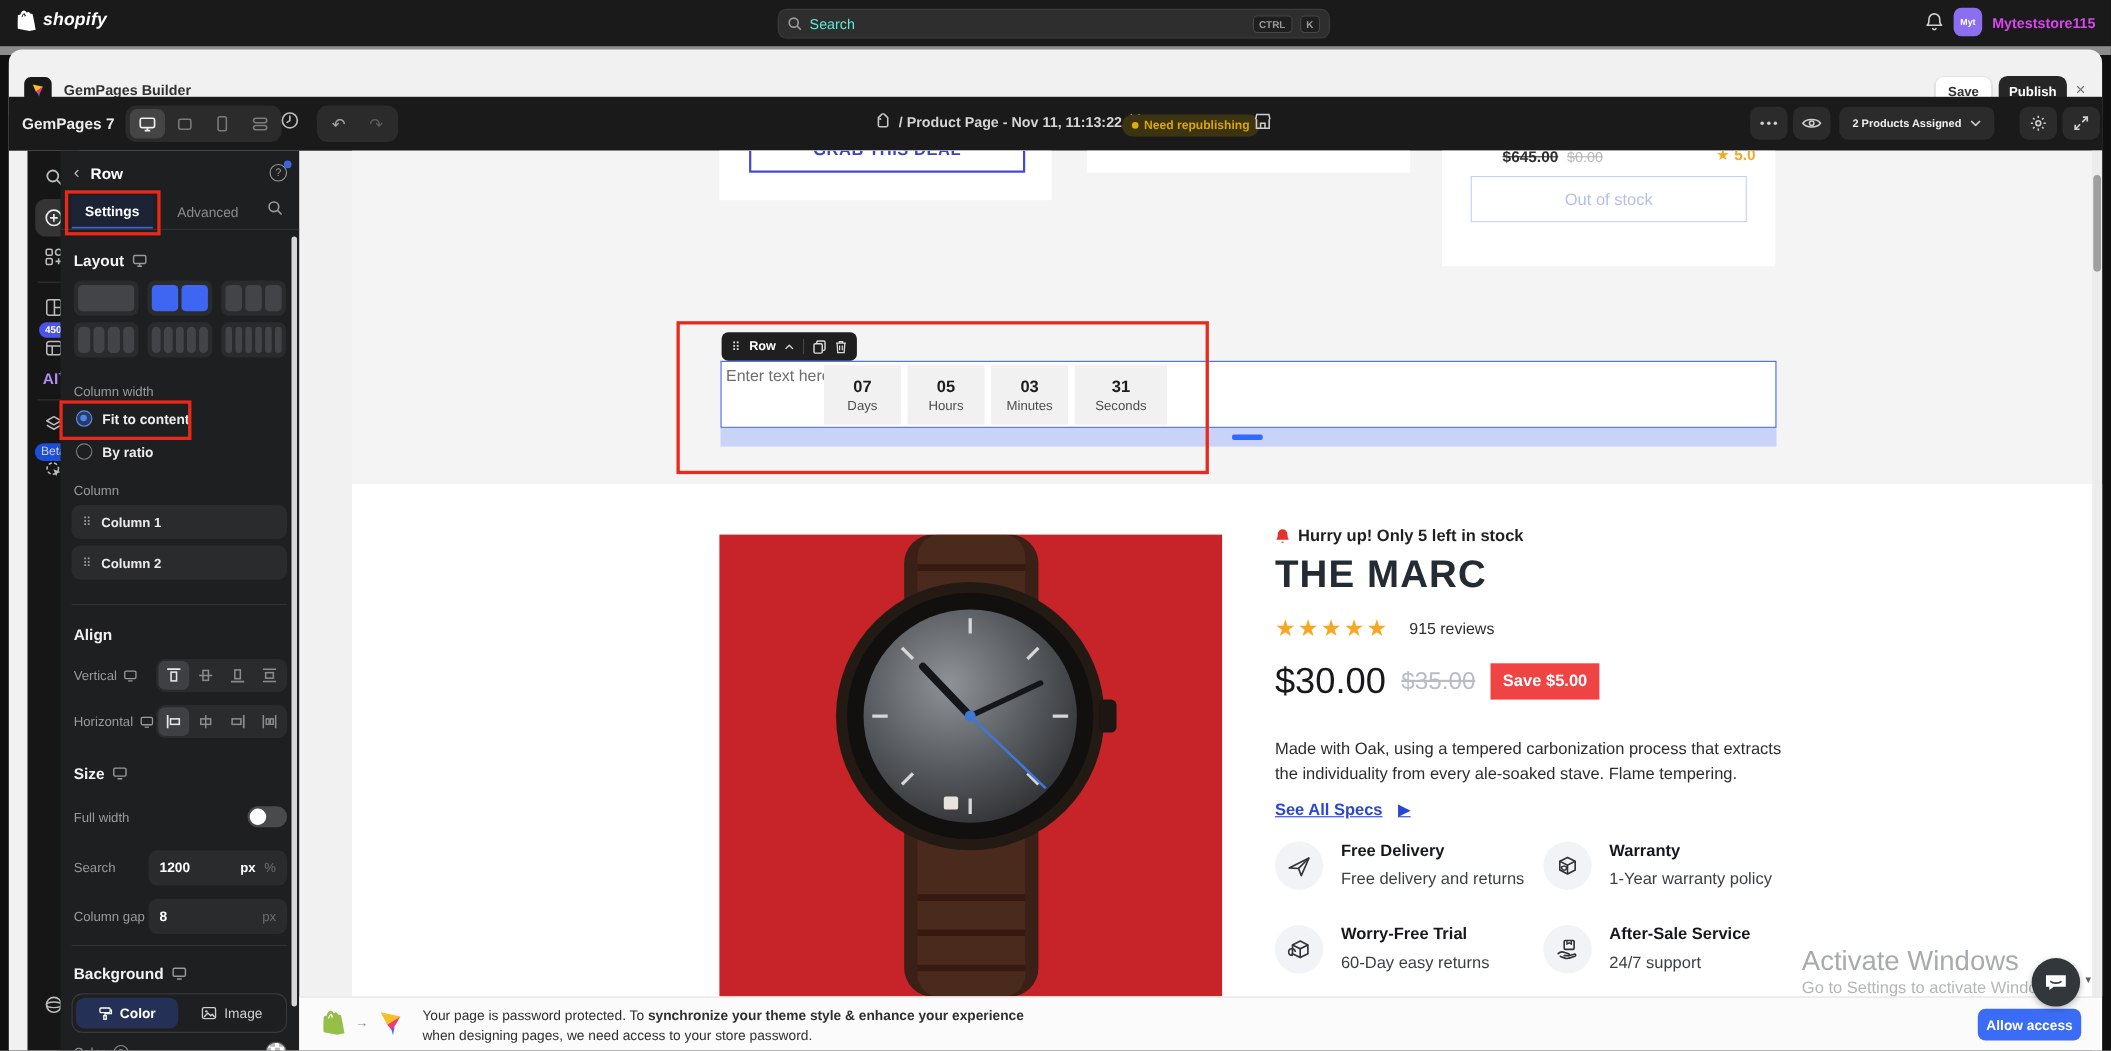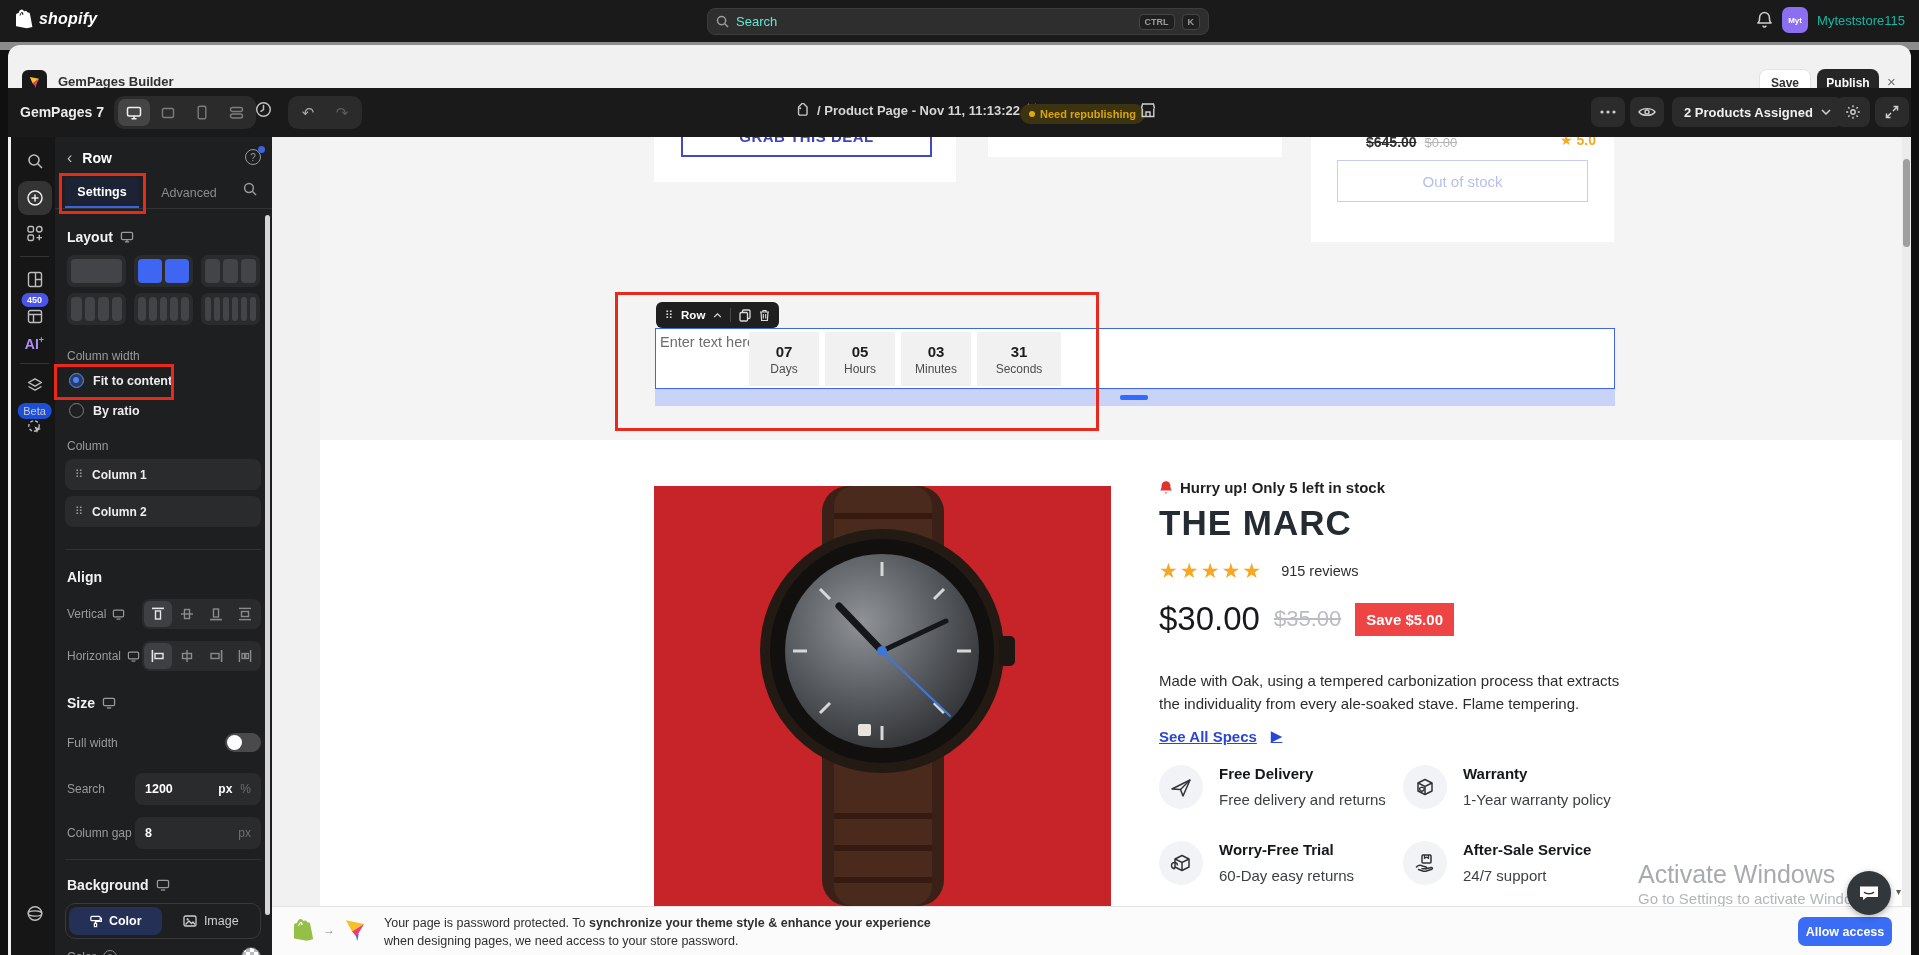--- a/index.html
+++ b/index.html
@@ -12,21 +12,21 @@
   .shopify-logo { position:absolute; left:16px; top:9px; display:flex; align-items:center; gap:5px; }
   .shopify-word { color:#fff; font-size:16px; font-weight:bold; font-style:italic; letter-spacing:.2px; }
   #global-search { position:absolute; left:707px; top:8px; width:502px; height:27px; background:#2e2e2e;
     border:1px solid #3c3c3c; border-radius:8px; display:flex; align-items:center; padding:0 8px; gap:7px; }
   #global-search .ph { color:#5eead4; font-size:13px; flex:1; }
   .kbd { background:#1f1f1f; border:1px solid #454545; border-radius:4px; color:#9b9b9b;
     font-size:9px; padding:2px 5px; font-weight:bold; }
   #store-chip { position:absolute; right:14px; top:7px; display:flex; align-items:center; gap:9px; }
   .avatar { width:26px; height:26px; border-radius:7px; background:#8b6ff0; color:#fff; font-size:8px;
     font-weight:bold; display:flex; align-items:center; justify-content:center; }
-  .store-name { color:#14b8a6; font-size:13px; font-weight:normal; }
+  .store-name { color:#d946ef; font-size:13px; font-weight:bold; }
 
   
   #window { position:absolute; left:8px; top:45px; width:1903px; height:910px; background:#f1f1f1;
     border-radius:12px 12px 0 0; overflow:hidden; }
   #builder-header { position:absolute; left:0; top:16px; width:100%; height:43px; background:#f1f1f1; }
   .gp-logo { position:absolute; left:14px; top:9px; width:25px; height:25px; background:#191919; border-radius:6px;
     display:flex; align-items:center; justify-content:center; }
   #builder-title { position:absolute; left:50px; top:13px; font-size:13px; color:#303030; font-weight:bold; }
   .btn-save { position:absolute; left:1751px; top:8px; width:52px; height:28px; background:#fff; border:1px solid #e3e3e3;
     border-radius:8px; font-size:12px; font-weight:bold; color:#303030; display:flex; align-items:center; justify-content:center;
@@ -50,27 +50,27 @@
   #page-crumb { position:absolute; left:787px; top:15px; display:flex; align-items:flex-start; gap:7px; cursor:pointer; }
   #page-crumb .txt { font-size:13px; color:#d6d6d6; font-weight:bold; }
   #repub-badge { position:absolute; left:1012px; top:16px; height:20px; background:#3c3310; border-radius:999px;
     display:flex; align-items:center; gap:5px; padding:0 9px; }
   #repub-badge .dot { width:6px; height:6px; border-radius:50%; background:#e0ac0c; }
   #repub-badge .lbl { color:#d9a50b; font-size:11px; font-weight:bold; }
   .store-preview { position:absolute; left:1131px; top:14px; cursor:pointer; }
   .tb-btn { position:absolute; top:9px; width:34px; height:30px; background:#2b2b2b; border-radius:8px;
     display:flex; align-items:center; justify-content:center; cursor:pointer; }
   #products-btn { position:absolute; left:1664px; top:9px; height:30px; background:#2b2b2b; border-radius:8px;
-    display:flex; align-items:center; gap:8px; padding:0 12px; color:#f0f0f0; font-size:13px; font-weight:bold; cursor:pointer; }
+    display:flex; align-items:center; gap:8px; padding:0 12px; color:#f0f0f0; font-size:10px; font-weight:bold; cursor:pointer; }
 
   
   #main { position:absolute; left:0; top:92px; width:100%; height:818px; }
 
   
-  #rail { position:absolute; left:3px; top:0; width:47px; height:818px; background:#161616;text-decoration:underline; }
+  #rail { position:absolute; left:17px; top:0; width:47px; height:818px; background:#161616;text-decoration:underline; }
   .rail-ic { position:absolute; left:50%; transform:translateX(-50%); color:#bdbdbd; font-size:16px; cursor:pointer;
     display:flex; align-items:center; justify-content:center; }
   .rail-sel { width:34px; height:34px; background:#343434; border-radius:9px; }
   .rail-div { position:absolute; left:9px; width:29px; height:1px; background:#343434; }
   .badge-450 { position:absolute; left:50%; transform:translateX(-50%); background:#4a55e8; color:#fff; font-size:9px;
     font-weight:bold; border-radius:999px; padding:2px 6px; }
   .badge-beta { position:absolute; left:50%; transform:translateX(-50%); background:#1d4ed8; color:#cfcfcf; font-size:11px;
     border-radius:999px; padding:2px 6px; }
   .ai-lbl { color:#b08df5; font-weight:bold; font-size:14px; }
   .ai-lbl sup { font-size:9px; }

